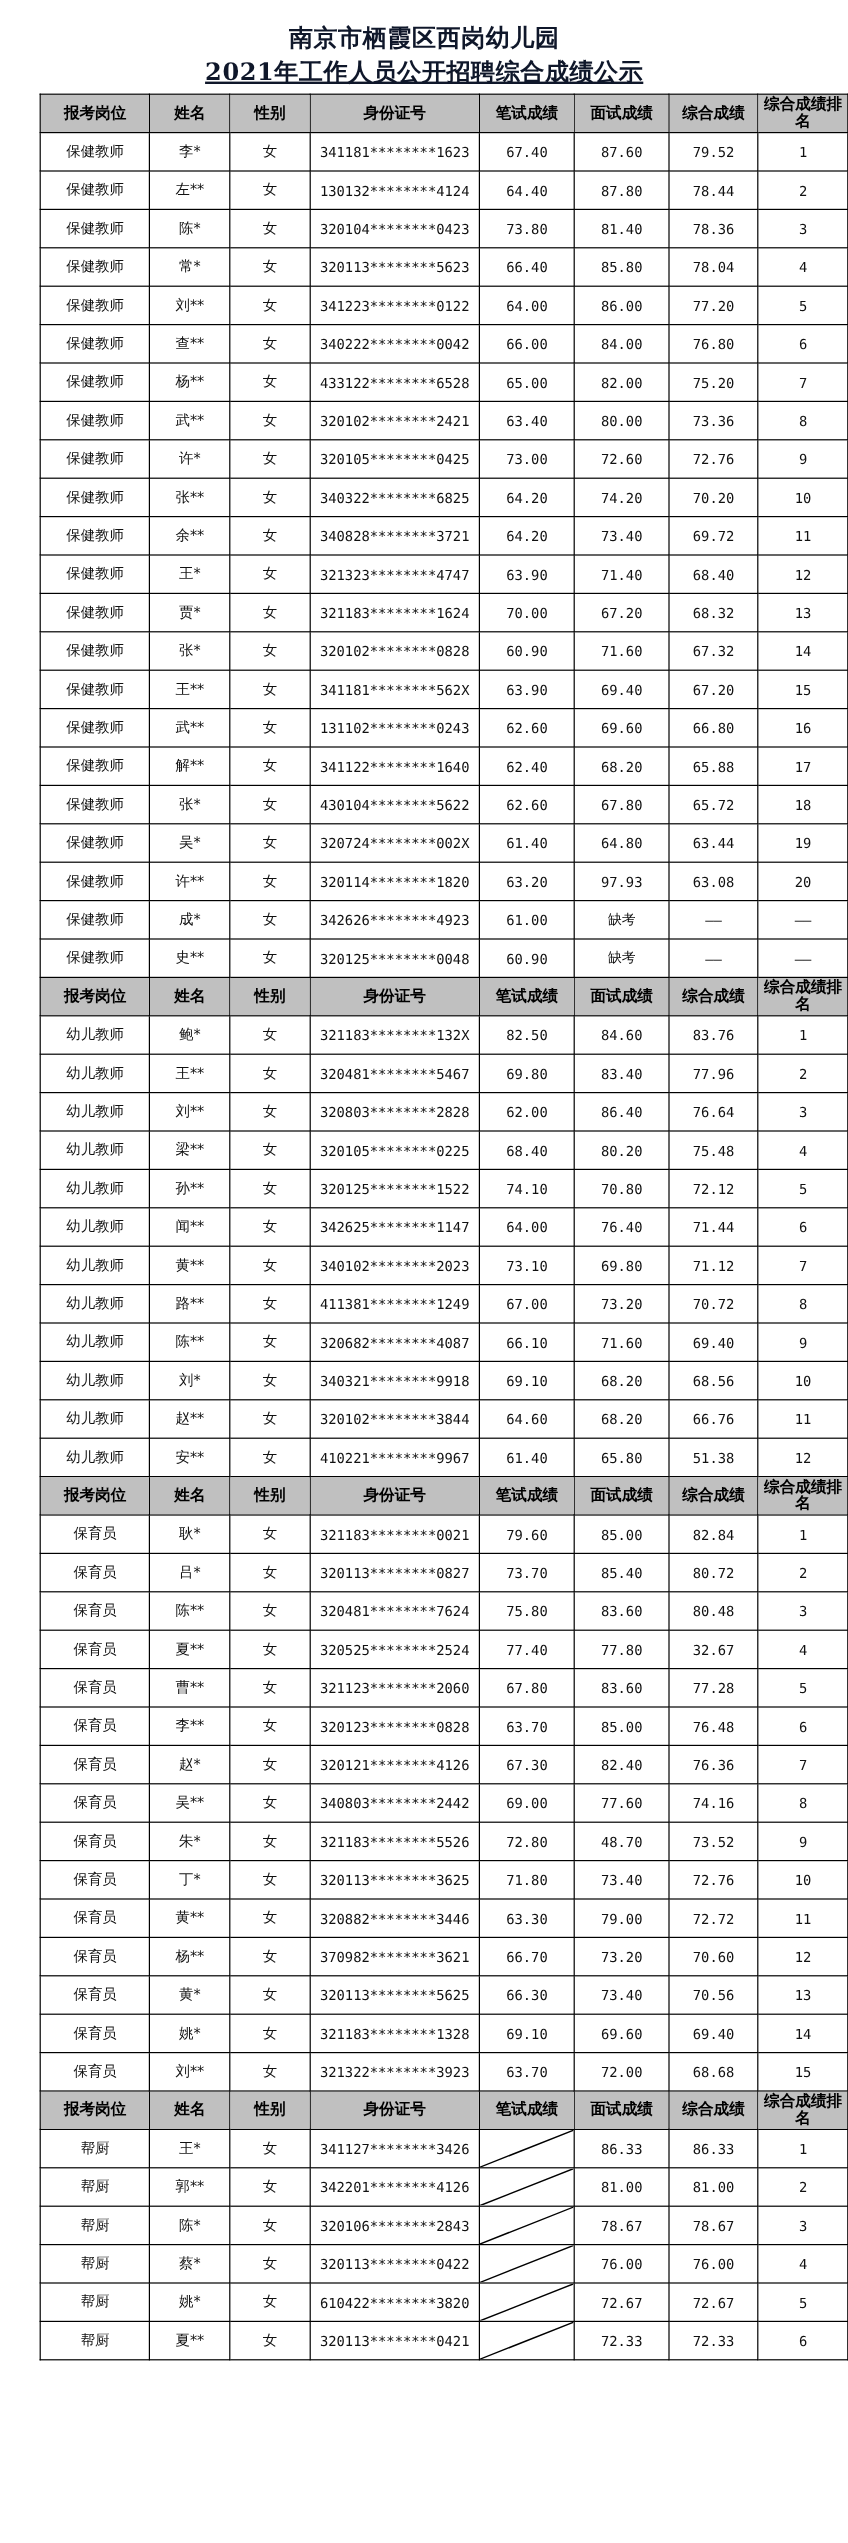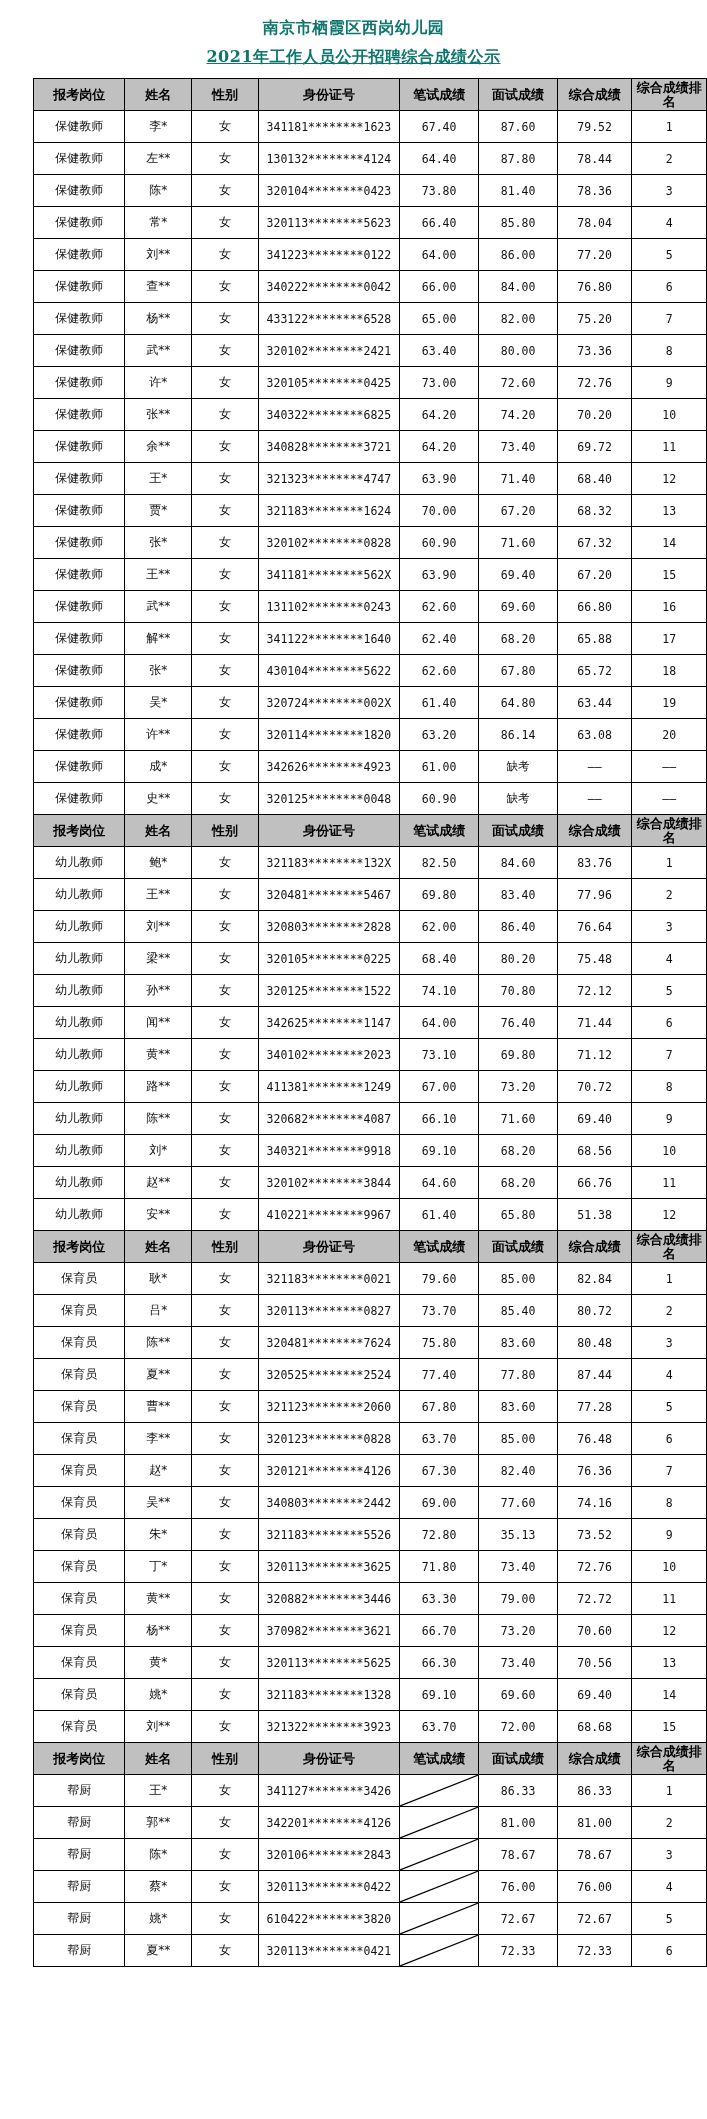--- a/index.html
+++ b/index.html
@@ -1,20 +1,20 @@
 <!DOCTYPE html>
 <html><head>
 <meta charset="utf-8">
 <style>
   html, body { margin: 0; padding: 0; background: #ffffff; }
   body { width: 707px; height: 2119px; position: relative; overflow: hidden; }
   .title {
     position: absolute; left: 0; width: 707px; text-align: center;
     font-family: "DejaVu Serif", "Liberation Serif", serif; font-weight: bold;
-    font-size: 16px; color: #0f766e; letter-spacing: 0.5px;
+    font-size: 20px; color: #0f172a; letter-spacing: 0.5px;
   }
   .title.l1 { top: 18px; }
   .title.l2 { top: 47px; text-decoration: underline; }
   table.grid {
     position: absolute; left: 6px; top: 78px;
     border-collapse: collapse; table-layout: fixed;
     font-family: "DejaVu Sans", "Liberation Sans", sans-serif;
     margin-left: 27px;
   }
   table.grid td {
@@ -246,21 +246,21 @@
         <td class="num">64.80</td>
         <td class="num">63.44</td>
         <td class="num">19</td>
       </tr>
       <tr>
         <td>保健教师</td>
         <td>许**</td>
         <td>女</td>
         <td class="num">320114********1820</td>
         <td class="num">63.20</td>
-        <td class="num">86.14</td>
+        <td class="num">97.93</td>
         <td class="num">63.08</td>
         <td class="num">20</td>
       </tr>
       <tr>
         <td>保健教师</td>
         <td>成*</td>
         <td>女</td>
         <td class="num">342626********4923</td>
         <td class="num">61.00</td>
         <td class="num">缺考</td>
@@ -447,21 +447,21 @@
         <td class="num">80.48</td>
         <td class="num">3</td>
       </tr>
       <tr>
         <td>保育员</td>
         <td>夏**</td>
         <td>女</td>
         <td class="num">320525********2524</td>
         <td class="num">77.40</td>
         <td class="num">77.80</td>
-        <td class="num">87.44</td>
+        <td class="num">32.67</td>
         <td class="num">4</td>
       </tr>
       <tr>
         <td>保育员</td>
         <td>曹**</td>
         <td>女</td>
         <td class="num">321123********2060</td>
         <td class="num">67.80</td>
         <td class="num">83.60</td>
         <td class="num">77.28</td>
@@ -496,21 +496,21 @@
         <td class="num">77.60</td>
         <td class="num">74.16</td>
         <td class="num">8</td>
       </tr>
       <tr>
         <td>保育员</td>
         <td>朱*</td>
         <td>女</td>
         <td class="num">321183********5526</td>
         <td class="num">72.80</td>
-        <td class="num">35.13</td>
+        <td class="num">48.70</td>
         <td class="num">73.52</td>
         <td class="num">9</td>
       </tr>
       <tr>
         <td>保育员</td>
         <td>丁*</td>
         <td>女</td>
         <td class="num">320113********3625</td>
         <td class="num">71.80</td>
         <td class="num">73.40</td>

